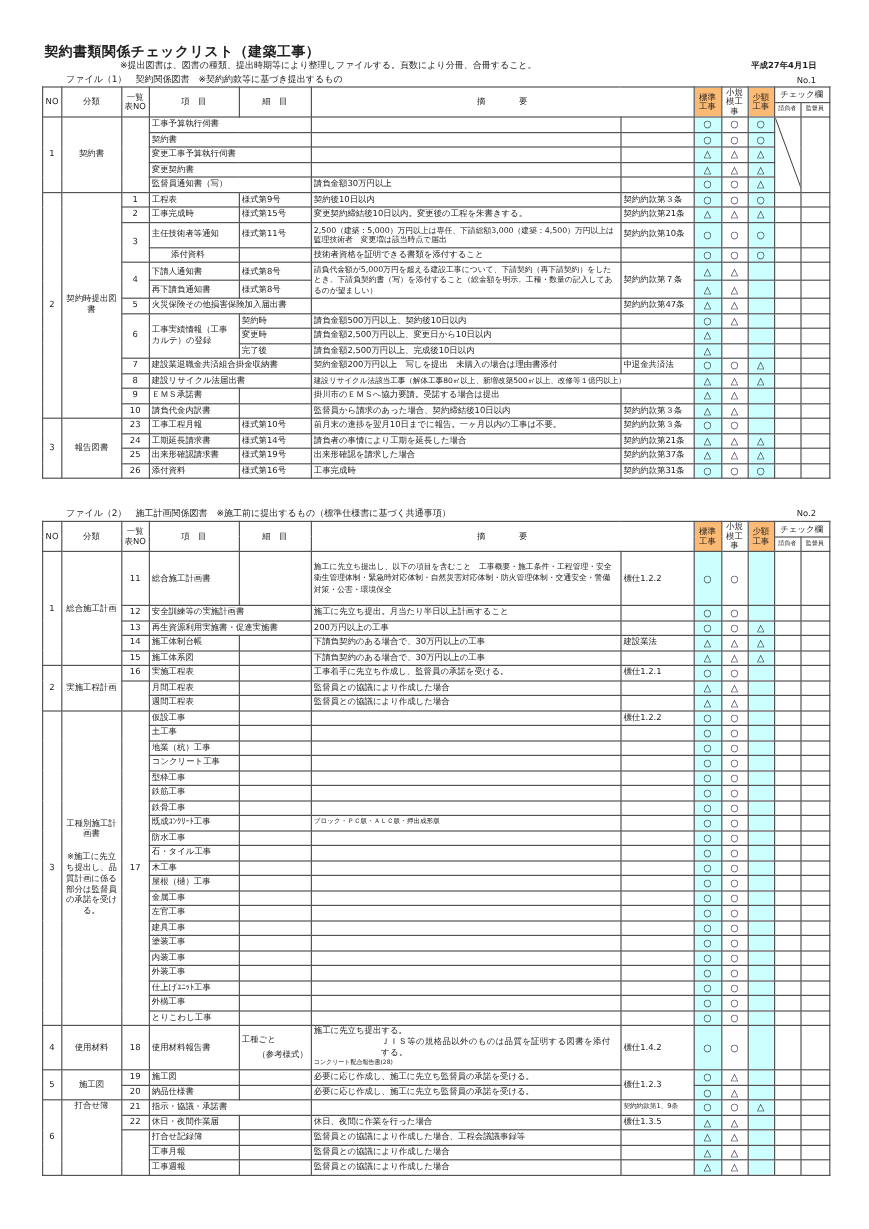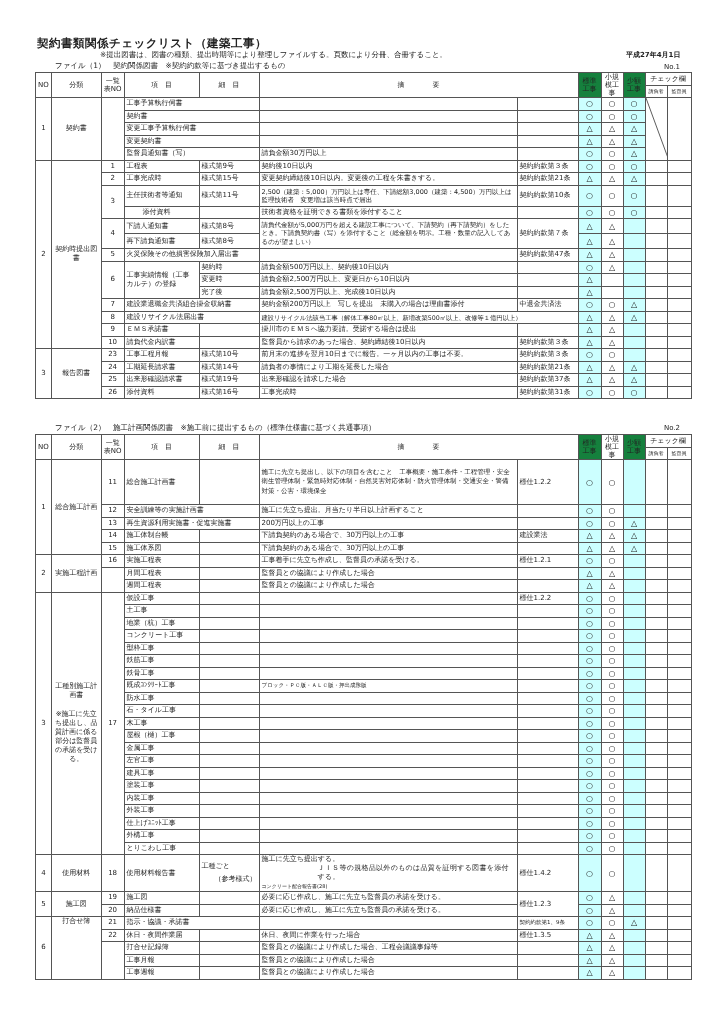--- a/index.html
+++ b/index.html
@@ -9,21 +9,21 @@
   .note{left:100px;top:50px;font-size:7.5px;white-space:nowrap;text-align:center;}
   .date{left:626px;top:50px;font-size:7px;white-space:nowrap;font-weight:bold;}
   .file{font-size:7.5px;white-space:nowrap;}
   .pageno{font-size:7px;white-space:nowrap;}
   table.ck{position:absolute;left:35px;border-collapse:collapse;table-layout:fixed;font-size:7px;border:1.5px solid #222;}
   table.ck td{border:1px solid #555;padding:0 2px;height:11.5px;line-height:9px;overflow:hidden;white-space:nowrap;vertical-align:middle;}
   table.ck td.c{text-align:center;}
   table.ck td.wrap{white-space:normal;}
   table.ck td.cy{background:#ccffff;text-align:center;}
   table.ck tr.hd td{text-align:center;font-size:7px;line-height:8px;}
-  table.ck tr.hd td.cy{background:#15803d;}
+  table.ck tr.hd td.cy{background:#fdba74;}
   table.ck tr.thick td{border-top:1.5px solid #222;}
   .mk{font-size:8px;}
   .diag{position:absolute;}
 </style>
 </head>
 <body>
 
 <div class="abs title">契約書類関係チェックリスト（建築工事）</div>
 <div class="abs note">※提出図書は、図書の種類、提出時期等により整理しファイルする。頁数により分冊、合冊すること。</div>
 <div class="abs date">平成27年4月1日</div>

